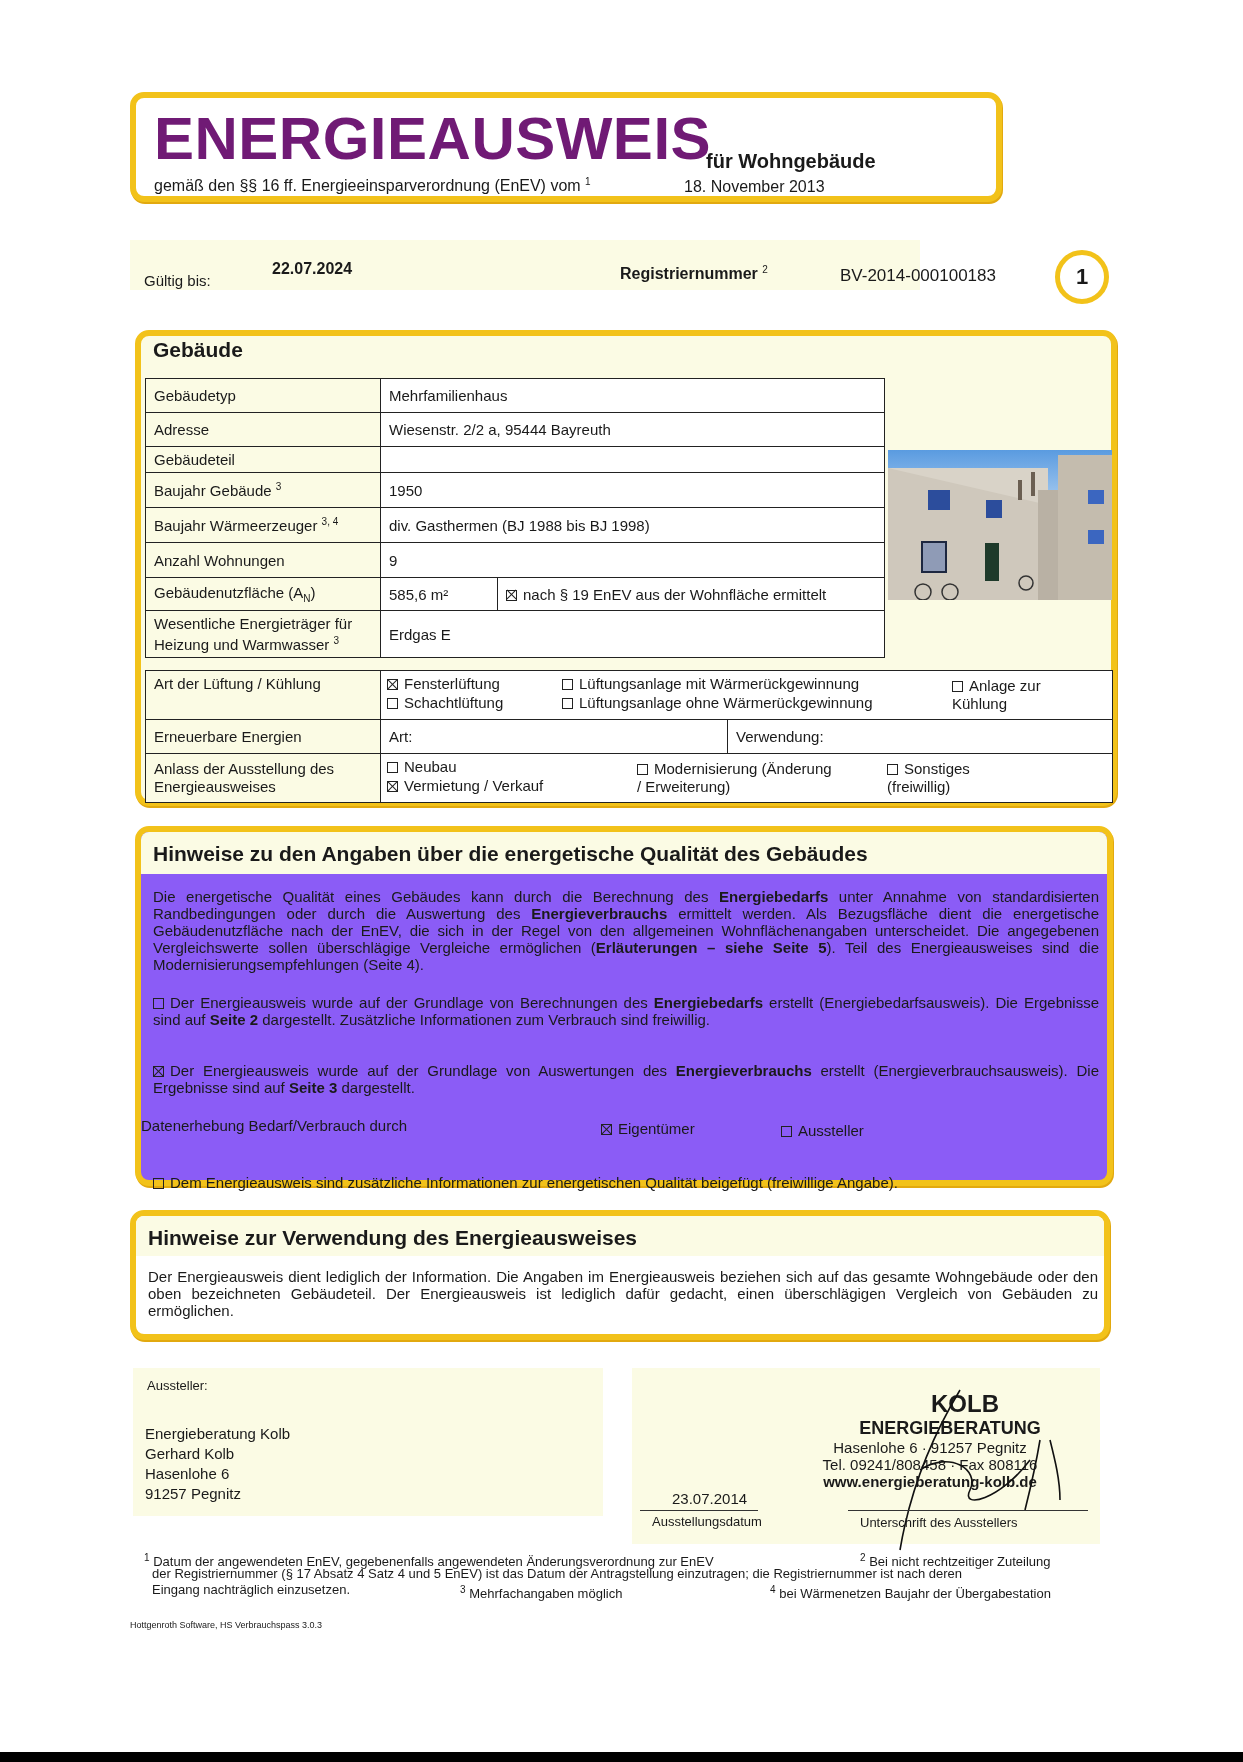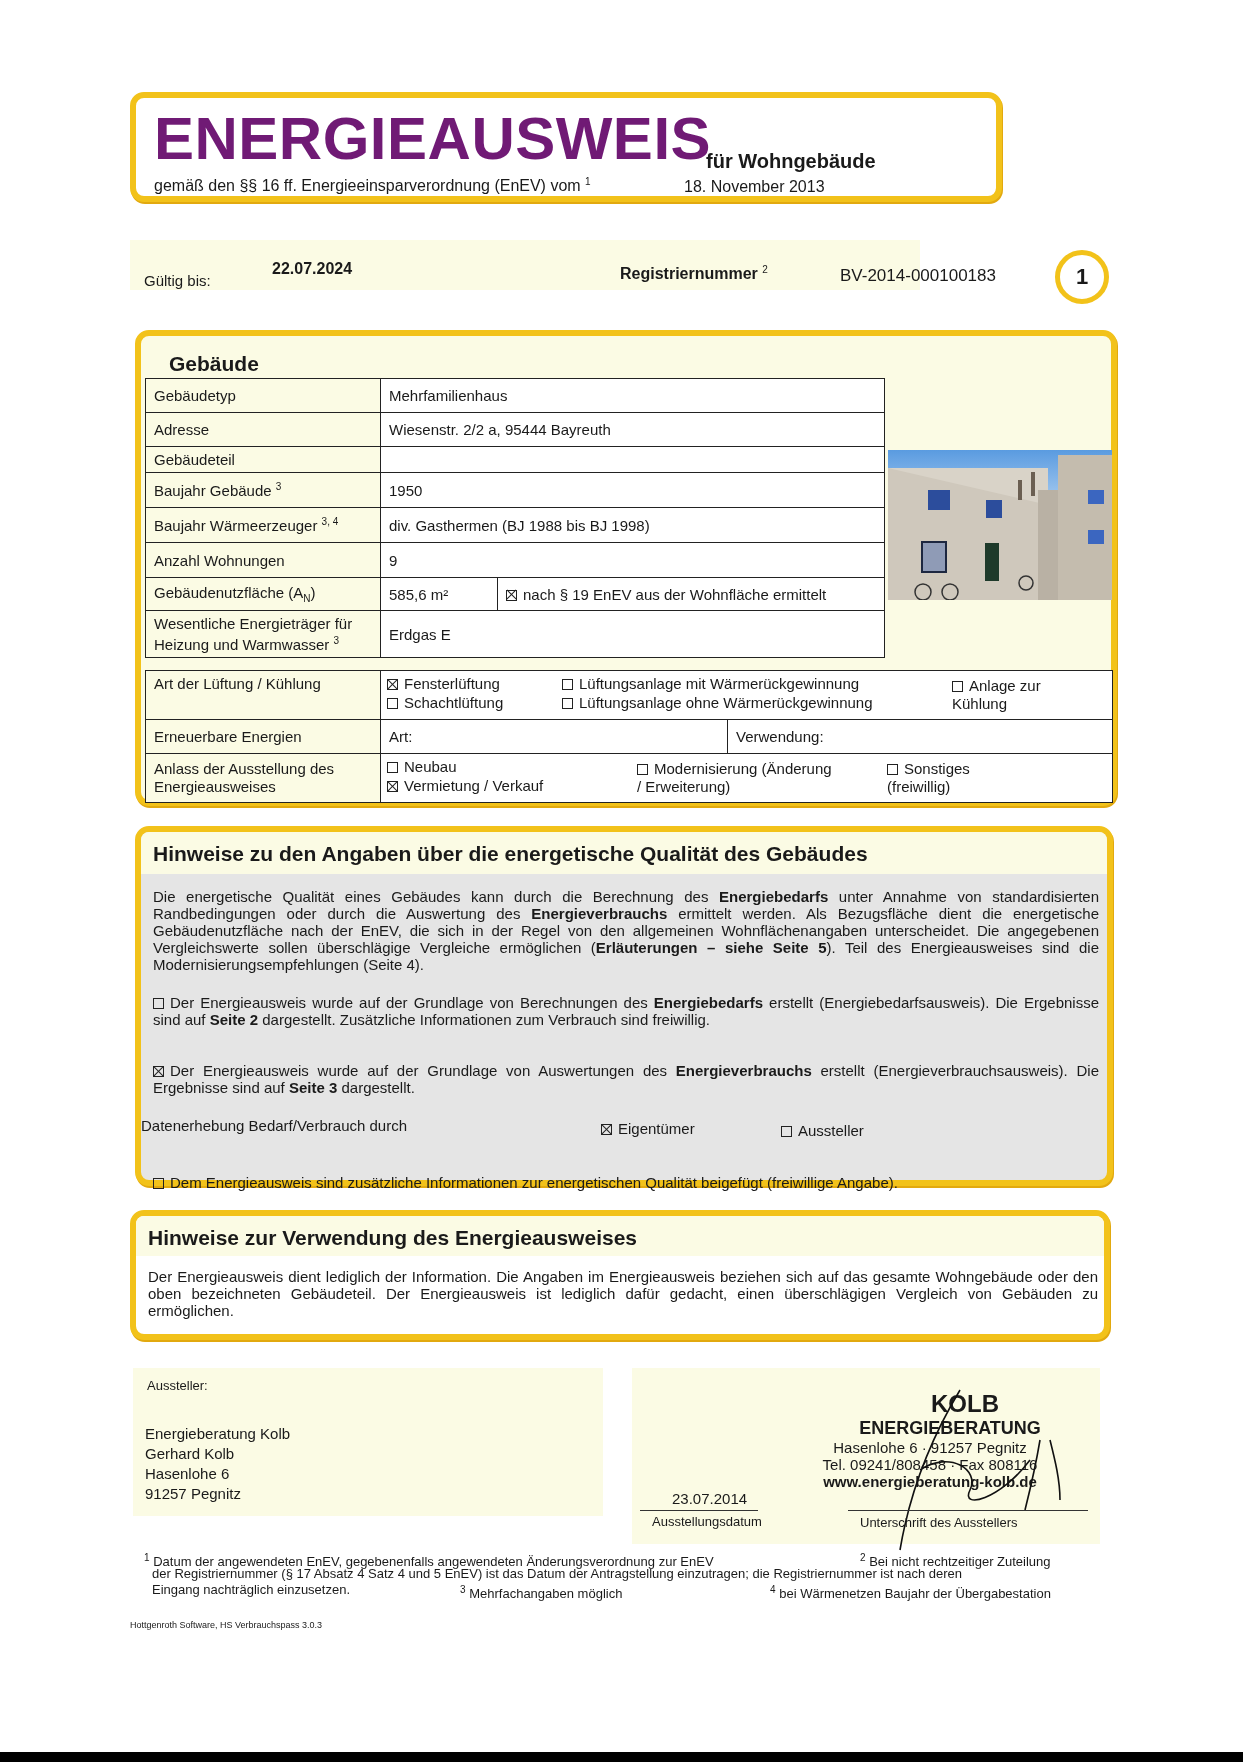--- a/index.html
+++ b/index.html
@@ -39,21 +39,21 @@
 <div class="abs" style="left:620px;top:264px;font-size:16px;font-weight:bold;">
   <span>Registriernummer</span>
   <span class="sup" style="font-weight:normal;">2</span>
 </div>
 <div class="abs" style="left:840px;top:266px;font-size:17px;">BV-2014-000100183</div>
 <div class="abs" style="left:1055px;top:250px;width:54px;height:54px;border:5px solid #f2c21a;border-radius:50%;box-sizing:border-box;display:flex;align-items:center;justify-content:center;font-weight:bold;font-size:22px;background:#fff;">
   <span>1</span>
 </div>
 
 <div class="ybox" style="left:135px;top:330px;width:982px;height:476px;background:#fbfbe4;">
-  <div class="abs sec-title" style="left:12px;top:16px;margin-left:16px;">Gebäude</div>
+  <div class="abs sec-title" style="left:12px;top:2px;">Gebäude</div>
 </div>
 
 <table class="g" style="left:145px;top:378px;width:740px;">
   <tbody>
       <tr style="height:34px;">
     <td class="lbl" style="width:218px;">Gebäudetyp</td>
     <td class="val" colspan="2">Mehrfamilienhaus</td>
   </tr>
   <tr style="height:34px;">
     <td class="lbl">Adresse</td>
@@ -133,21 +133,21 @@
         <div class="abs" style="left:0;top:2px;"><span class="cb"></span><span>Neubau</span></div>
         <div class="abs" style="left:0;top:21px;"><span class="cb x"></span><span>Vermietung / Verkauf</span></div>
         <div class="abs" style="left:250px;top:4px;width:200px;"><span class="cb"></span><span>Modernisierung (Änderung / Erweiterung)</span></div>
         <div class="abs" style="left:500px;top:4px;width:120px;"><span class="cb"></span><span>Sonstiges (freiwillig)</span></div>
       </div>
     </td>
   </tr>
 </tbody>
   </table>
 
-<div class="ybox" style="left:135px;top:826px;width:978px;height:360px;background:#e5e5e5;">
+<div class="ybox" style="left:135px;top:826px;width:978px;height:360px;background:#8b5cf6;">
   <div class="abs cream" style="left:0;top:0;right:0;height:42px;border-radius:8px 8px 0 0;"></div>
   <div class="abs sec-title" style="left:12px;top:10px;">Hinweise zu den Angaben über die energetische Qualität des Gebäudes</div>
   <div class="abs para" style="left:12px;top:56px;width:946px;">
     <span>Die energetische Qualität eines Gebäudes kann durch die Berechnung des </span><b>Energiebedarfs</b><span> unter Annahme von standardisierten Randbedingungen oder durch die Auswertung des </span><b>Energieverbrauchs</b><span> ermittelt werden. Als Bezugsfläche dient die energetische Gebäudenutzfläche nach der EnEV, die sich in der Regel von den allgemeinen Wohnflächenangaben unterscheidet. Die angegebenen Vergleichswerte sollen überschlägige Vergleiche ermöglichen (</span><b>Erläuterungen – siehe Seite 5</b><span>). Teil des Energieausweises sind die Modernisierungsempfehlungen (Seite 4).</span>
   </div>
   <div class="abs para" style="left:12px;top:162px;width:946px;">
     <span class="cb"></span><span>Der Energieausweis wurde auf der Grundlage von Berechnungen des </span><b>Energiebedarfs</b><span> erstellt (Energiebedarfsausweis). Die Ergebnisse sind auf </span><b>Seite 2</b><span> dargestellt. Zusätzliche Informationen zum Verbrauch sind freiwillig.</span>
   </div>
   <div class="abs para" style="left:12px;top:230px;width:946px;">
     <span class="cb x"></span><span>Der Energieausweis wurde auf der Grundlage von Auswertungen des </span><b>Energieverbrauchs</b><span> erstellt (Energieverbrauchsausweis). Die Ergebnisse sind auf </span><b>Seite 3</b><span> dargestellt.</span>

